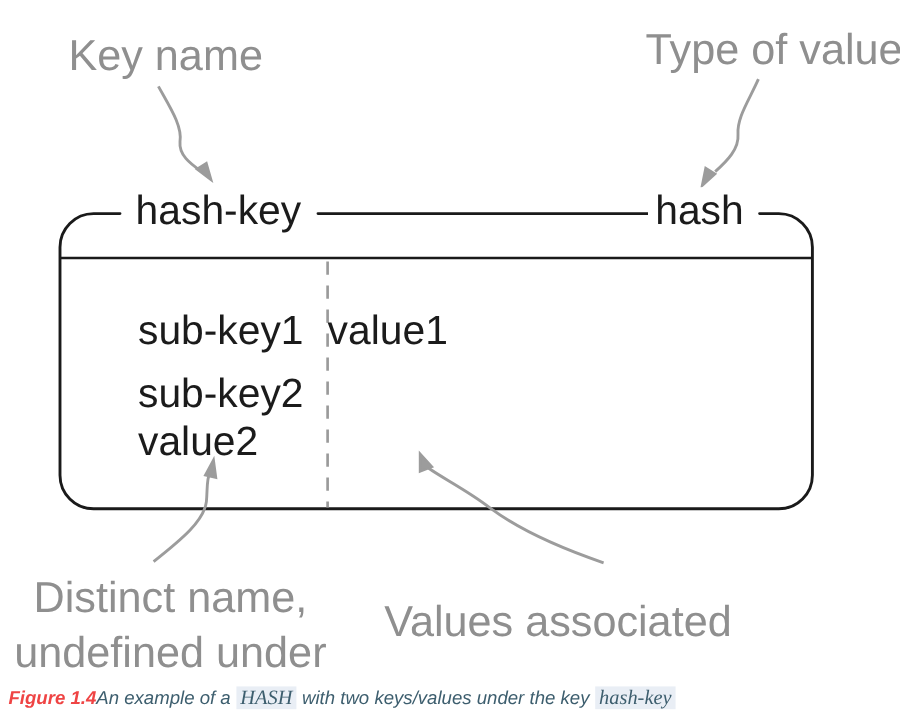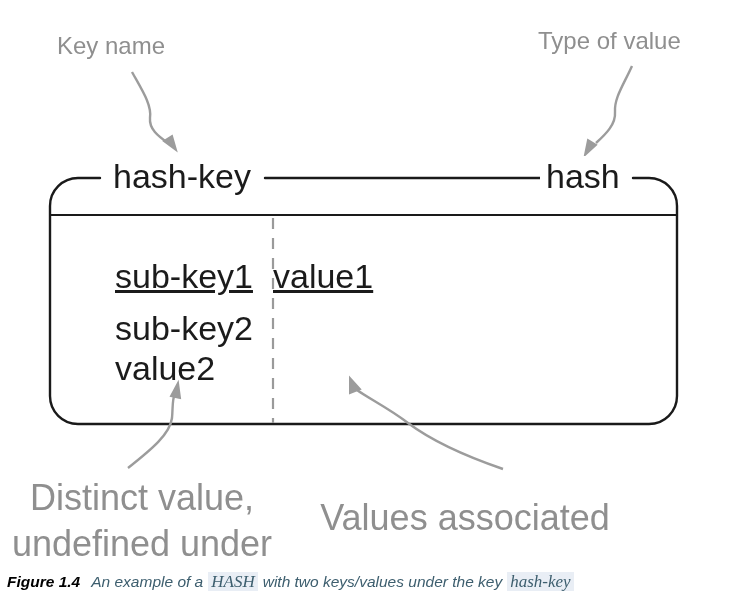--- a/index.html
+++ b/index.html
@@ -9,21 +9,21 @@
     height: 600px;
     overflow: hidden;
     background: #ffffff;
     font-family: "Liberation Sans", "DejaVu Sans", sans-serif;
   }
   #lines { position: absolute; left: 0; top: 0; z-index: 1; }
   .txt { position: absolute; z-index: 2; white-space: nowrap; }
 
   .annot {
     color: #8f8f8f;
-    font-size: 24px;
+    font-size: 36px;
     line-height: 36px;
   }
   .annot2 {
     color: #8f8f8f;
     font-size: 36px;
     line-height: 46px;
     text-align: center;
     white-space: normal;
   }
   .boxlabel {
@@ -41,23 +41,23 @@
   }
   .rowtext .k { display: inline-block; width: 158px; }
 
   .caption {
     font-size: 15.5px;
     line-height: 20px;
     font-style: italic;
     color: #3d5e6e;
   }
   .caption .fig {
-    color: #000000;
+    color: #ef4444;
     font-weight: 600;
-    margin-right: 11px;
+    margin-right: 0;
   }
   .caption .plain { margin-right: 5px; font-style: italic; }
   .caption .code {
     font-family: "Liberation Serif", "DejaVu Serif", serif;
     font-style: italic;
     font-size: 17px;
     background: #e9eef5;
     color: #3d5e6e;
     padding: 0 3px;
     margin-right: 5px;
@@ -99,31 +99,31 @@
   </svg>
 
   <div class="txt annot" style="left:57px; top:28px;">Key name</div>
 
   <div class="txt annot" style="left:538px; top:23px;">Type of value</div>
 
   <div class="txt boxlabel" style="left:107px; top:156px;">hash-key</div>
 
   <div class="txt boxlabel" style="left:540px; top:156px;">hash</div>
 
-  <div class="txt rowtext" style="left:115px; top:256px;text-decoration:underline;">
+  <div class="txt rowtext" style="left:115px; top:256px;">
     <span class="k">sub-key1</span>
     <span class="v">value1</span>
   </div>
   <div class="txt rowtext" style="left:115px; top:308px;flex-direction:column;">
     <span class="k">sub-key2</span>
     <span class="v">value2</span>
   </div>
 
   <div class="txt annot2" style="left:-8px; top:475px; width:300px;">
-    <span>Distinct value,</span><br>
+    <span>Distinct name,</span><br>
     <span>undefined under</span>
   </div>
 
   <div class="txt annot2" style="left:315px; top:475px; width:300px;margin-top:20px;">
     <span>Values associated</span><br>
   </div>
 
   <div class="txt caption" style="left:7px; top:572px;">
     <span class="fig">Figure 1.4</span><span class="plain">An example of a</span><span class="code">HASH</span><span class="plain">with two keys/values under the key</span><span class="code">hash-key</span>
   </div>

